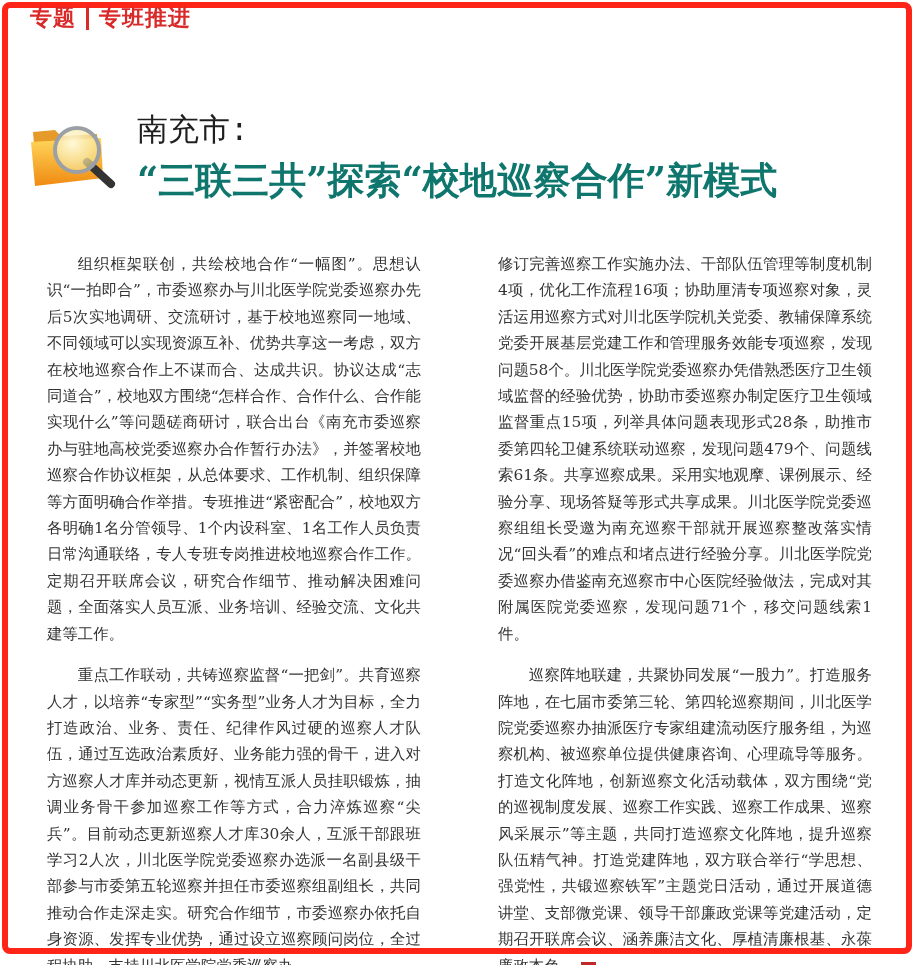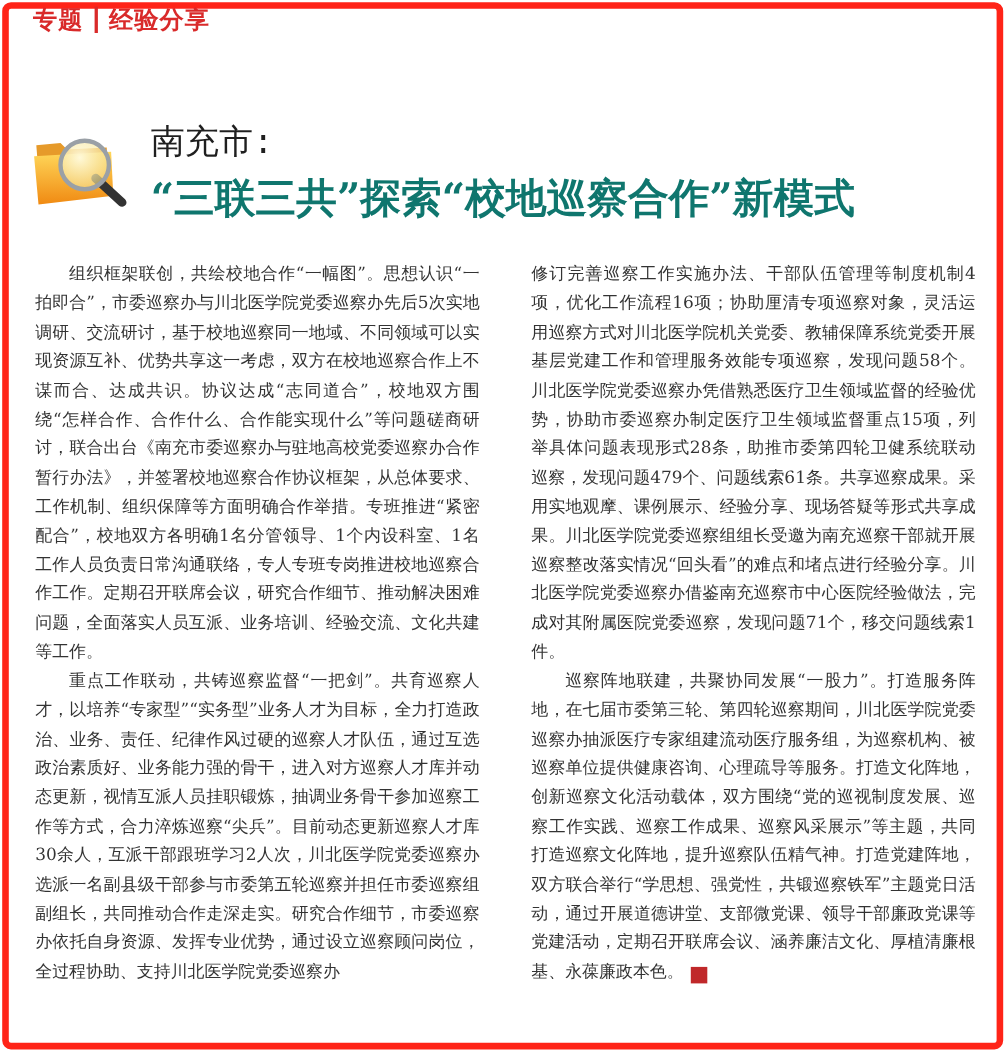--- a/index.html
+++ b/index.html
@@ -11,37 +11,37 @@
            display: flex; align-items: center; color: #d92a2a;
            font-family: "DejaVu Sans", sans-serif; font-weight: bold; font-size: 22px; letter-spacing: 1px; }
   .section-header .sep { display: inline-block; width: 3px; height: 24px; background: #d92a2a; margin: 0 10px; }
   .title-icon { position: absolute; left: 27px; top: 112px; width: 98px; height: 80px; }
   .kicker { position: absolute; left: 137px; top: 112px; font-family: Liberation Mono, monospace;
             font-size: 31px; color: #1f1f1f; line-height: 40px; }
   .headline { position: absolute; left: 137px; top: 155px; font-family: "DejaVu Serif", serif;
               font-weight: bold; font-size: 37px; color: #0f766e; line-height: 50px; letter-spacing: 0px; white-space: nowrap; }
   .col { position: absolute; top: 236px; width: 404px; font-size: 15.4px; line-height: 26.4px;
          color: #333333; text-align: justify; }
-  .col p { margin: 0; text-indent: 2em; }
+  .col p { margin: 15px; text-indent: 2em; }
   .col p.cont { text-indent: 0; }
   .col1 { left: 32px; }
   .col2 { left: 483px; }
   .endmark { display: inline-block; width: 15px; height: 15px; background: #c0282a; color: #fff;
              font-size: 11px; line-height: 15px; text-align: center; vertical-align: -2px; margin-left: 6px;
              font-style: italic; font-weight: bold; }
 </style>
 </head>
 <body>
 
 <div class="frame"></div>
 
 <div class="section-header">
   <span>专题</span>
   <span class="sep"></span>
-  <span>经验分享</span>
+  <span>专班推进</span>
 </div>
 
 <div class="title-icon">
   <svg width="98" height="80" viewBox="0 0 98 80">
     <defs>
       <linearGradient id="fg" x1="0" y1="0" x2="0" y2="1">
         <stop offset="0" stop-color="#ffd75a"></stop>
         <stop offset="1" stop-color="#f08a12"></stop>
       </linearGradient>
       <radialGradient id="lg" cx="0.4" cy="0.35" r="0.7">

